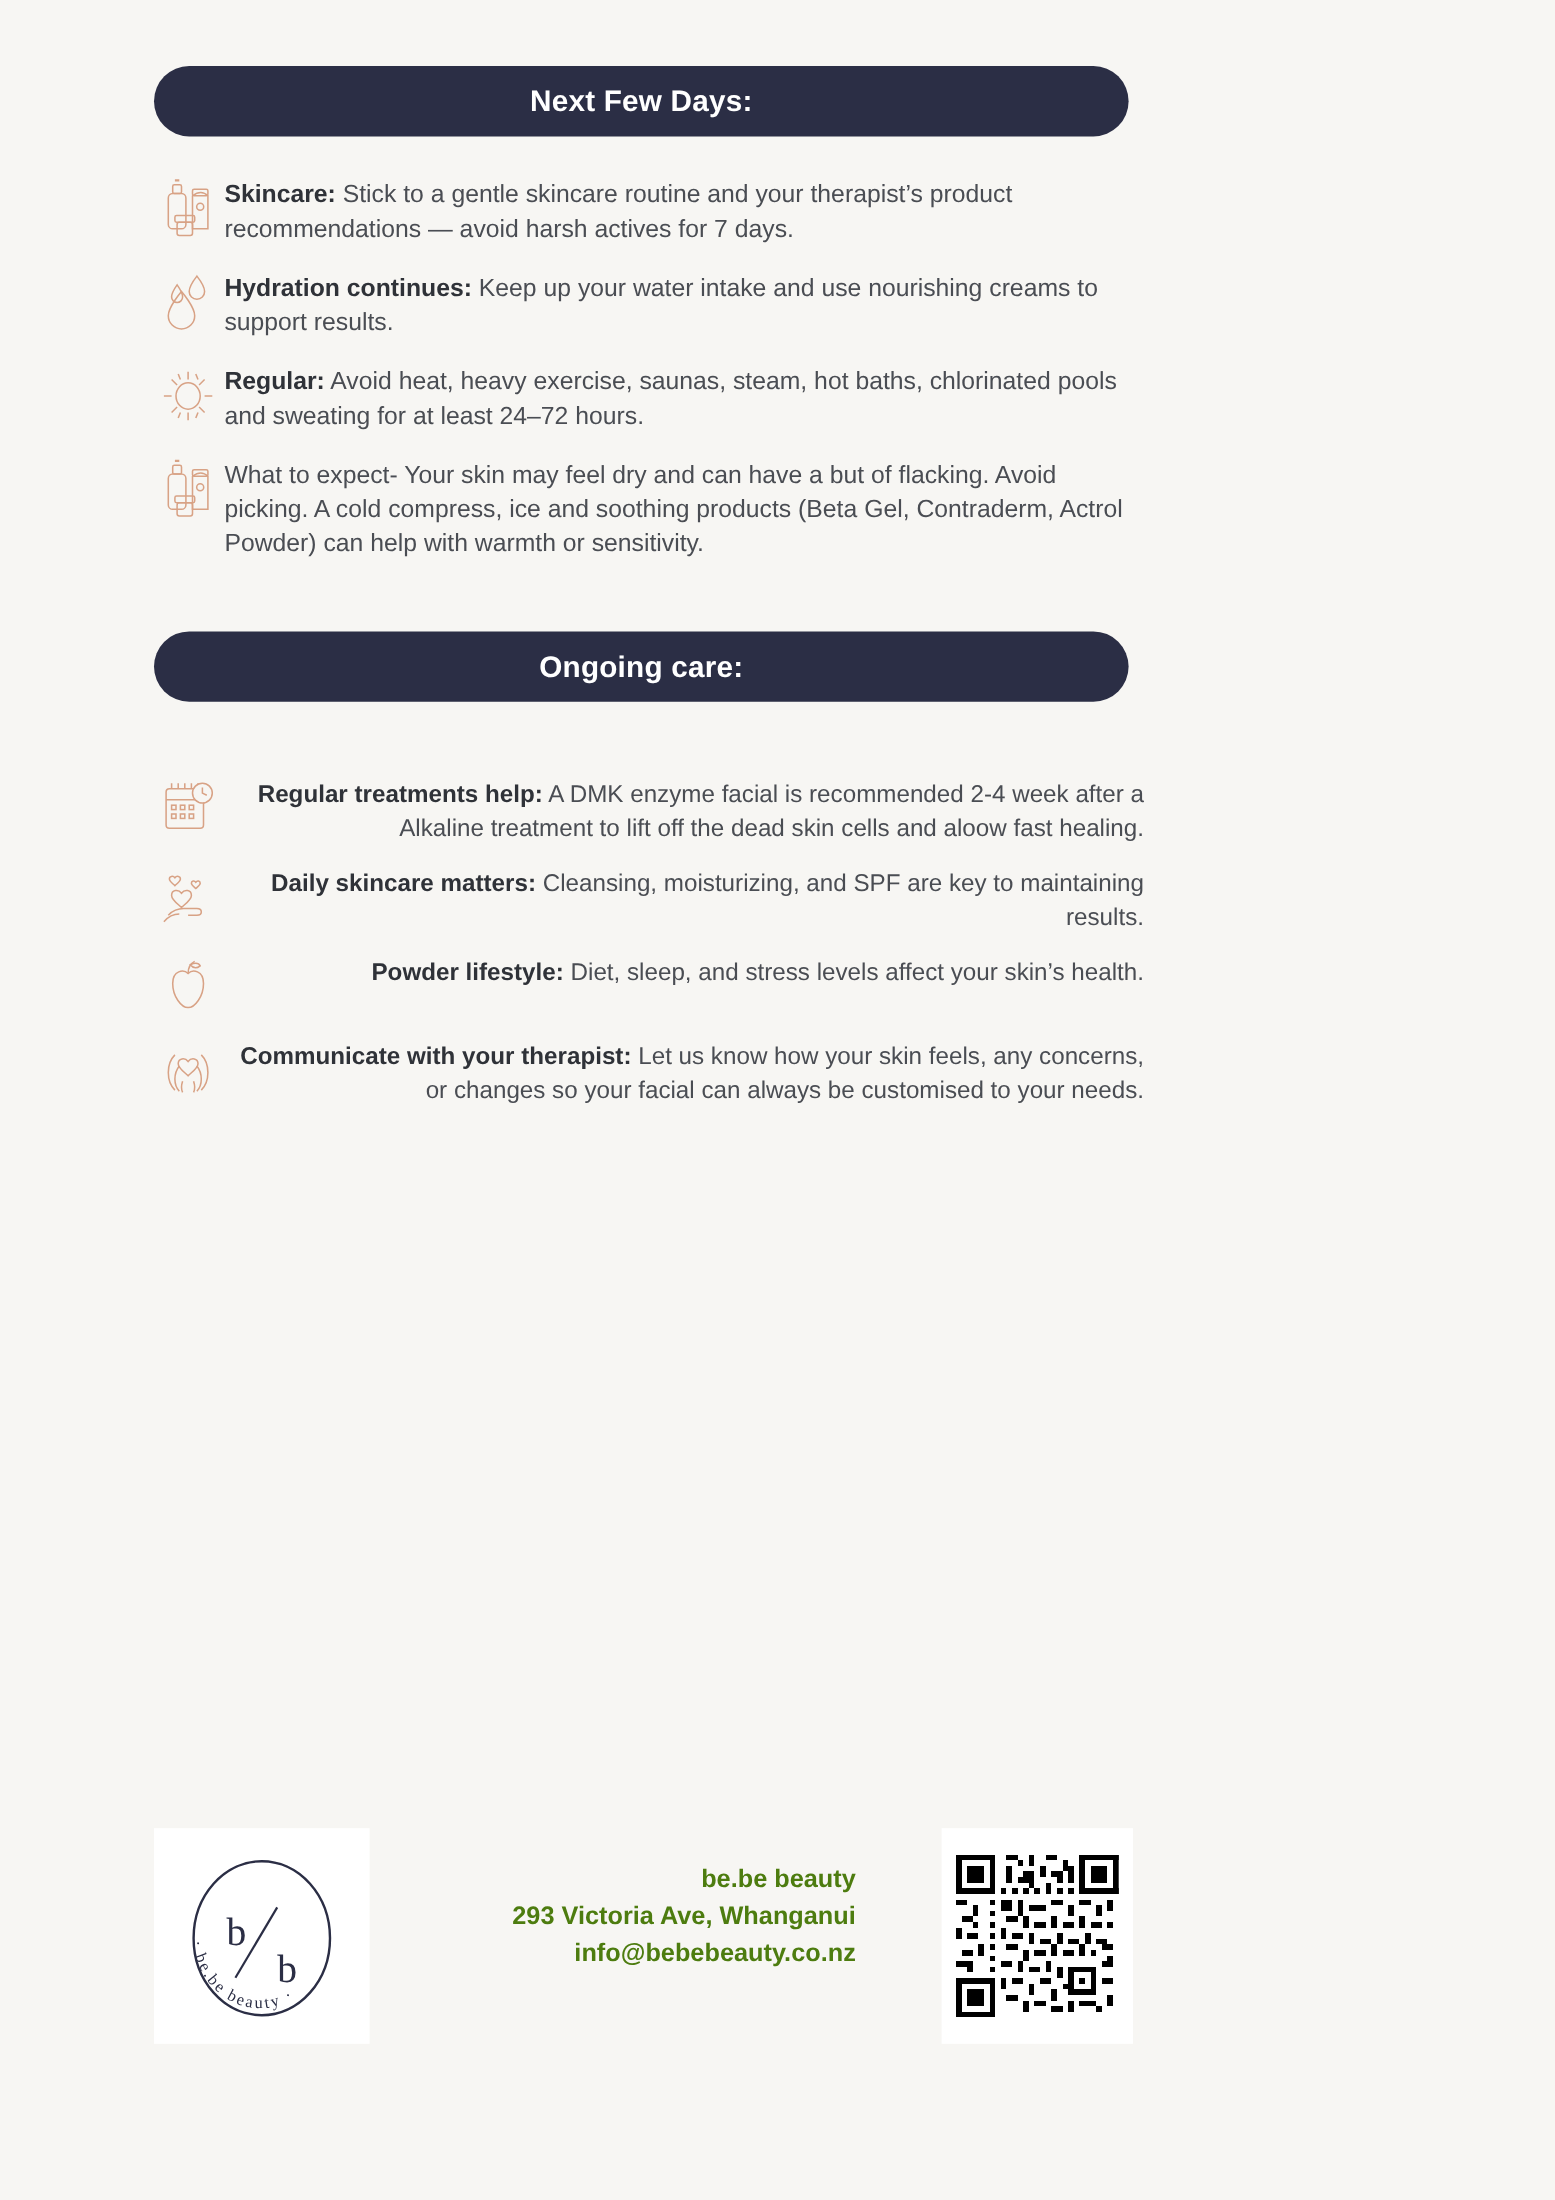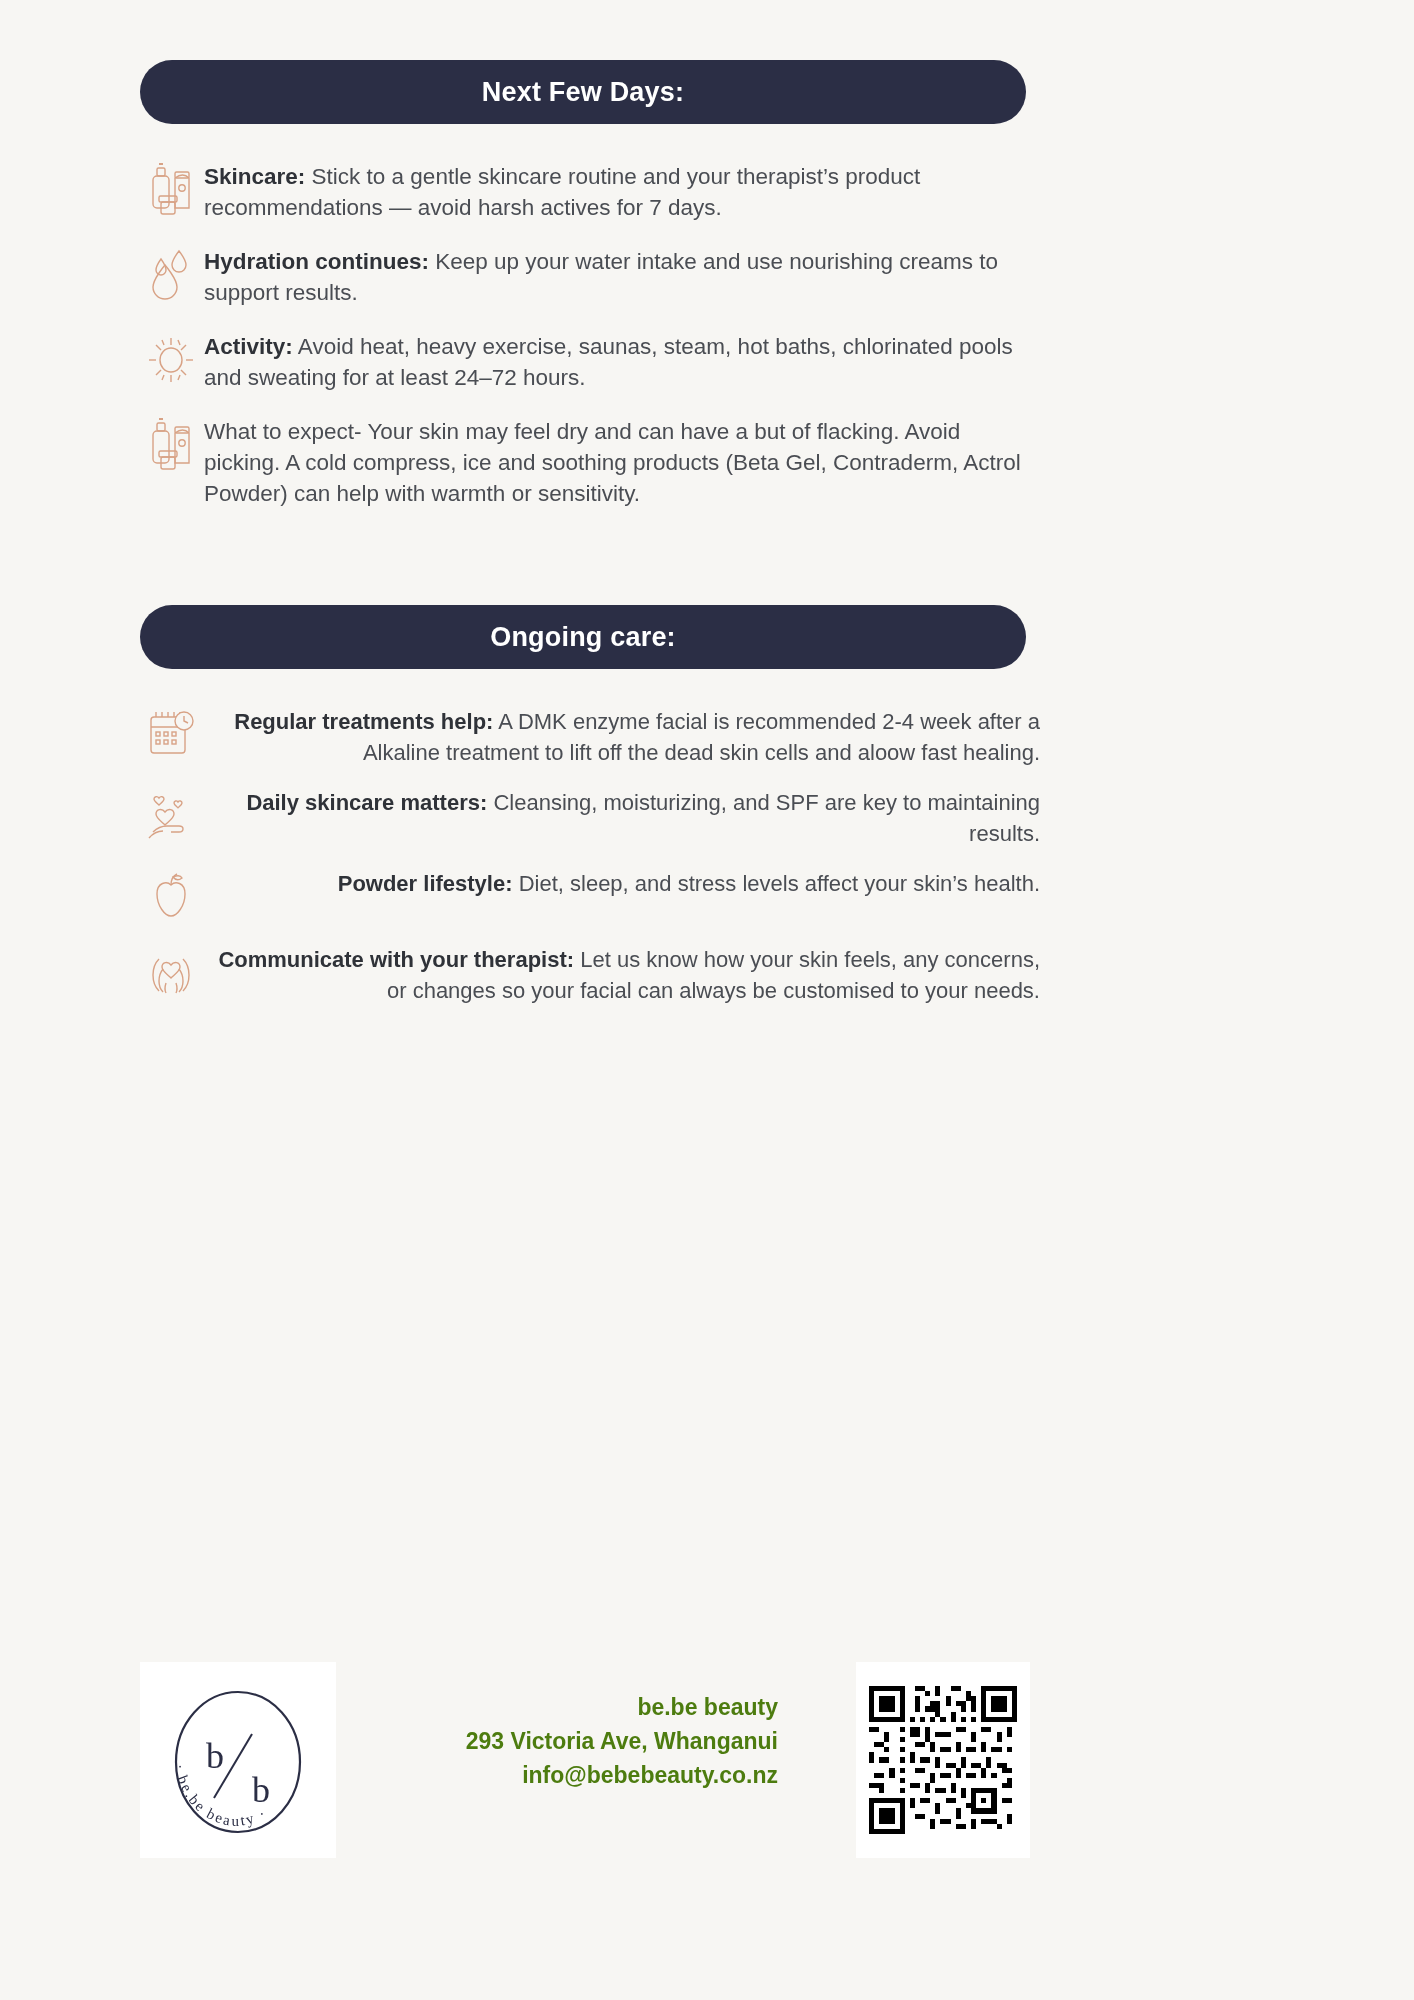--- a/index.html
+++ b/index.html
@@ -33,21 +33,21 @@
     height: 64px;
     display: flex;
     align-items: center;
     justify-content: center;
     font-size: 27px;
     font-weight: bold;
     letter-spacing: 0.2px;
   }
 
   #banner-next  { position: absolute; left: 112px; top: 60px;  width: 886px; }
-  #banner-ongoing { position: absolute; left: 112px; top: 605px; width: 886px; }
+  #banner-ongoing { position: absolute; left: 112px; top: 574px; width: 886px; }
 
   
   .list {
     position: absolute;
     left: 112px;
     width: 900px;
   }
   #list-next    { top: 160px; }
   #list-ongoing { top: 705px; }
 
@@ -187,21 +187,21 @@
           <line x1="36" y1="38" x2="41" y2="43"></line>
           <line x1="11" y1="43" x2="16" y2="38"></line>
           <line x1="36" y1="18" x2="41" y2="13"></line>
           <line x1="17" y1="8" x2="19" y2="13"></line>
           <line x1="33" y1="48" x2="35" y2="43"></line>
           <line x1="17" y1="48" x2="19" y2="43"></line>
           <line x1="33" y1="8" x2="35" y2="13"></line>
         </svg>
       </span>
       <div class="text">
-        <b>Activity:</b><span> Avoid heat,  heavy exercise, saunas, steam, hot baths, chlorinated pools and sweating for at least 24–72 hours.</span>
+        <b>Regular:</b><span> Avoid heat,  heavy exercise, saunas, steam, hot baths, chlorinated pools and sweating for at least 24–72 hours.</span>
       </div>
     </div>
 
     <div class="item">
       <span class="icon">
         <svg width="54" height="56" viewBox="0 0 54 56" fill="none" stroke="#d8a285" stroke-width="1.4">
           <rect x="8" y="14" width="16" height="32" rx="4"></rect>
           <rect x="12" y="6" width="8" height="8" rx="1.5"></rect>
           <line x1="14" y1="2" x2="18" y2="2" stroke-width="2"></line>
           <path d="M30 16 q8 -6 14 0 v30 h-14 z"></path>

